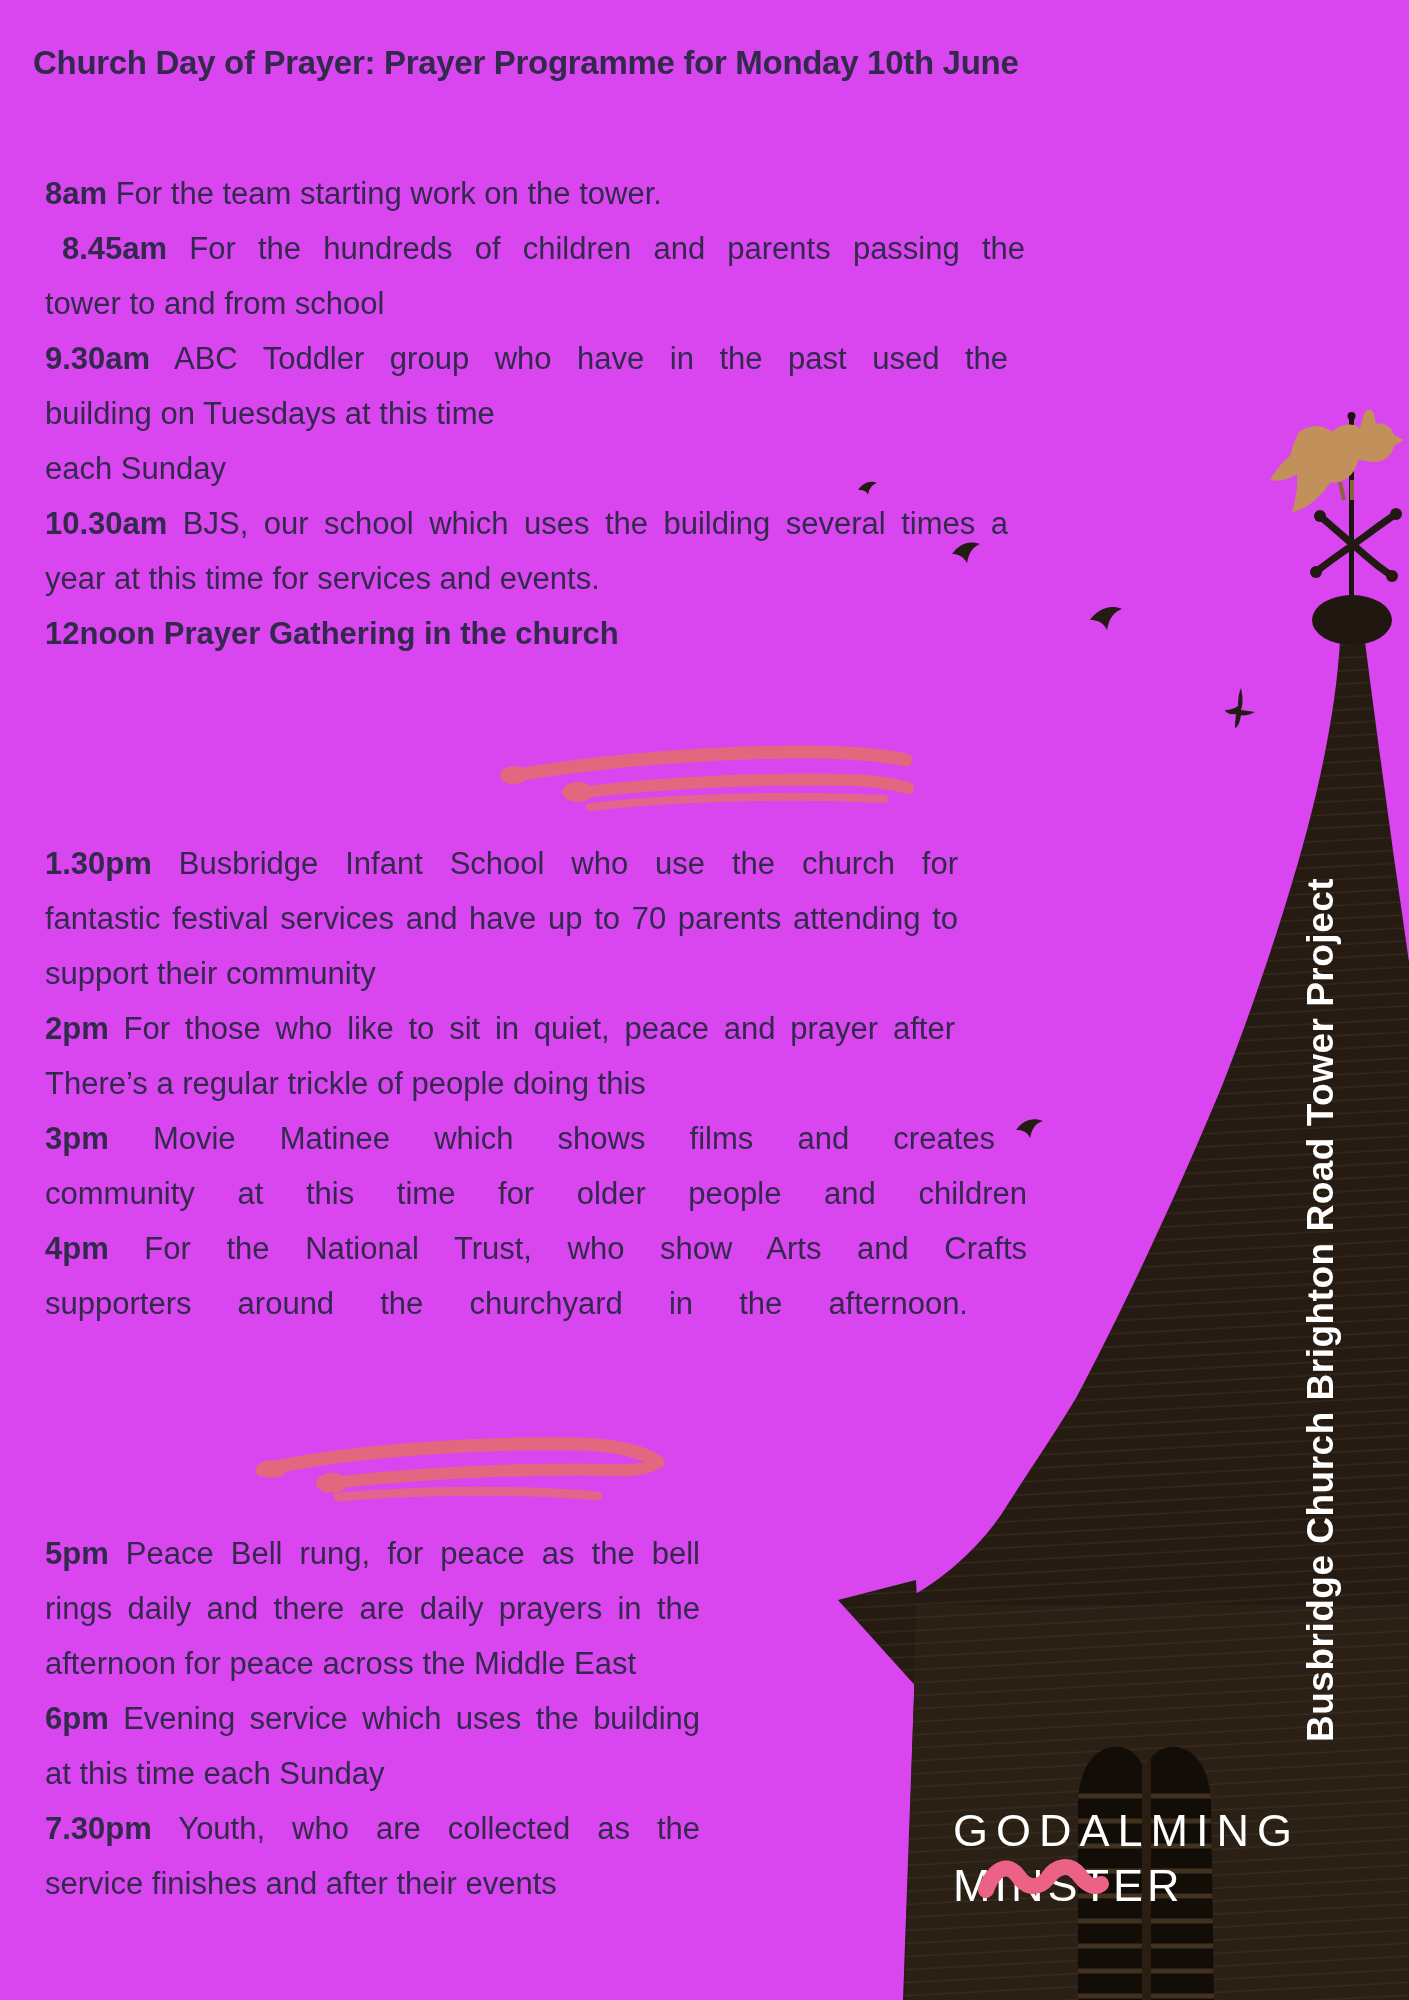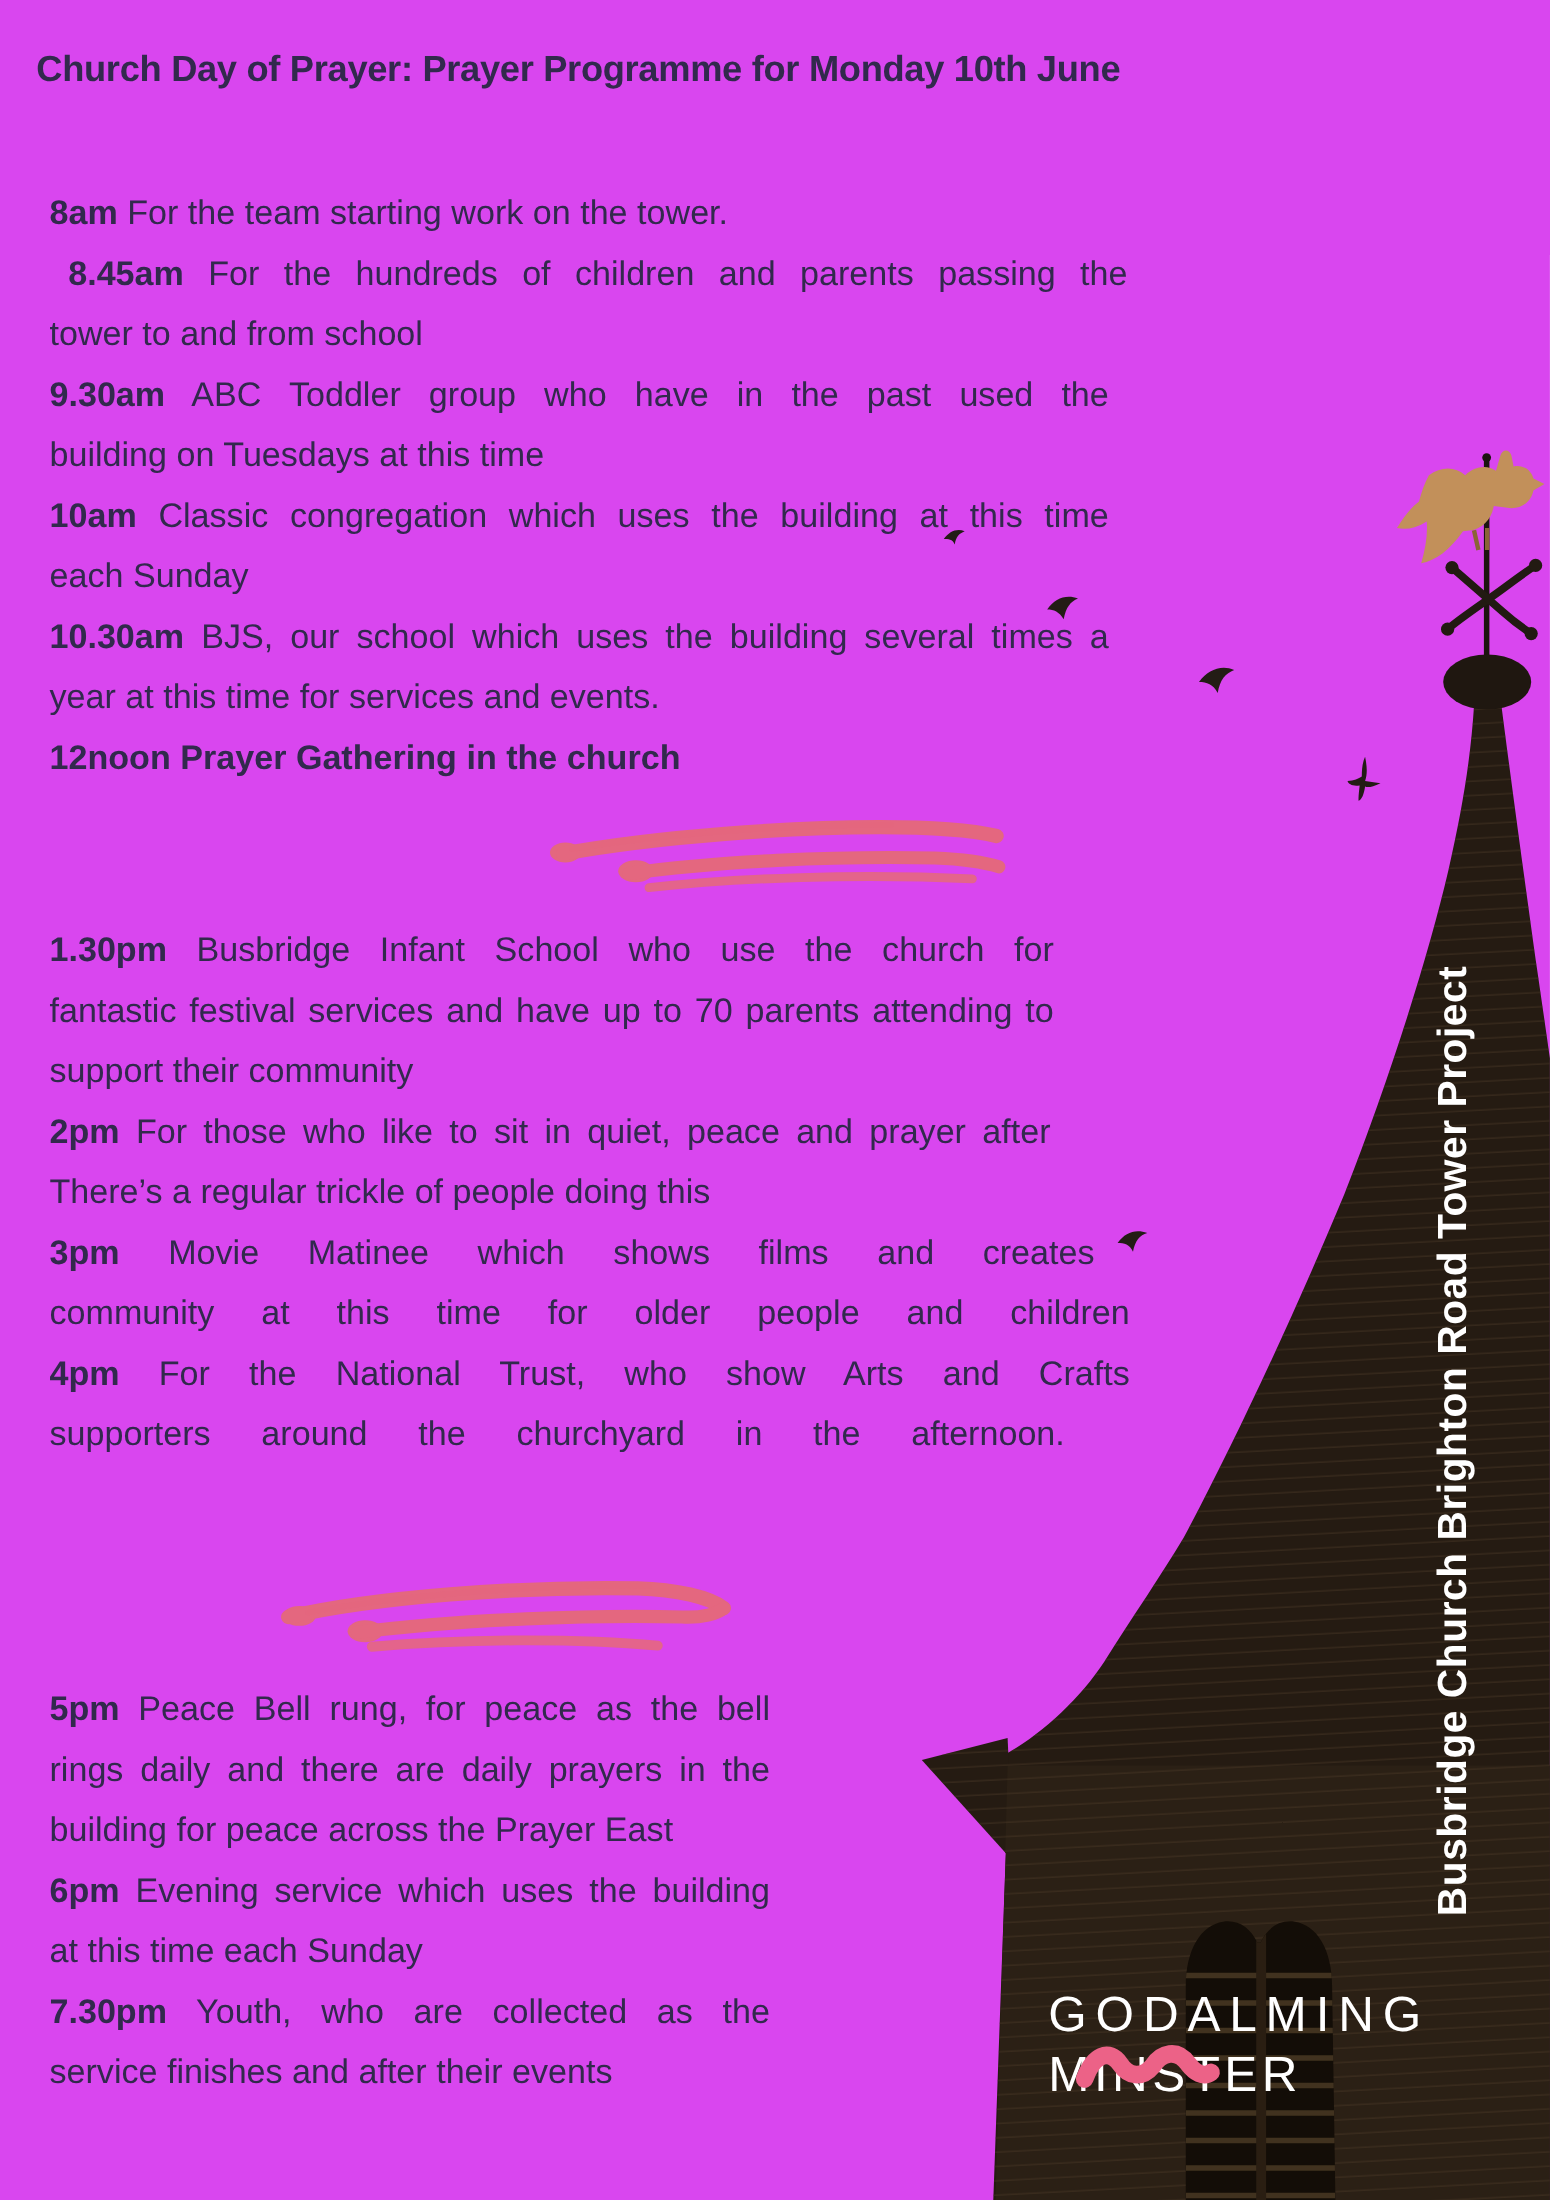--- a/index.html
+++ b/index.html
@@ -31,41 +31,40 @@
 <div class="page">
 
   <h1 class="title">Church Day of Prayer: Prayer Programme for Monday 10th June</h1>
 
   <section class="sched" id="sec-morning">
       <div class="line"><span class="time">8am</span> For the team starting work on the tower.</div>
       <div class="line j" style="width: 963px; margin-left: 17px;"><span class="time">8.45am</span> For the hundreds of children and parents passing the</div>
       <div class="line">tower to and from school</div>
       <div class="line j" style="width: 963px;"><span class="time">9.30am</span> ABC Toddler group who have in the past used the</div>
       <div class="line">building on Tuesdays at this time</div>
-      <div class="line j" style="width: 963px;"><span class="time">10am</span> Classic congregation which uses the building at this time</div>
       <div class="line">each Sunday</div>
       <div class="line j" style="width: 963px;"><span class="time">10.30am</span> BJS, our school which uses the building several times a</div>
       <div class="line">year at this time for services and events.</div>
       <div class="line bold"><span class="time">12noon</span> Prayer Gathering in the church</div>
     </section>
   <section class="sched" id="sec-afternoon">
       <div class="line j" style="width: 913px;"><span class="time">1.30pm</span> Busbridge Infant School who use the church for</div>
       <div class="line j" style="width: 913px;">fantastic festival services and have up to 70 parents attending to</div>
       <div class="line">support their community</div>
       <div class="line j" style="width: 910px;"><span class="time">2pm</span> For those who like to sit in quiet, peace and prayer after</div>
       <div class="line">There’s a regular trickle of people doing this</div>
       <div class="line j" style="width: 950px;"><span class="time">3pm</span> Movie Matinee which shows films and creates</div>
       <div class="line j" style="width: 982px;">community at this time for older people and children</div>
       <div class="line j" style="width: 982px;"><span class="time">4pm</span> For the National Trust, who show Arts and Crafts</div>
       <div class="line j" style="width: 923px;">supporters around the churchyard in the afternoon.</div>
     </section>
   <section class="sched" id="sec-evening">
       <div class="line j" style="width: 655px;"><span class="time">5pm</span> Peace Bell rung, for peace as the bell</div>
       <div class="line j" style="width: 655px;">rings daily and there are daily prayers in the</div>
-      <div class="line">building for peace across the Prayer East</div>
+      <div class="line">afternoon for peace across the Middle East</div>
       <div class="line j" style="width: 655px;"><span class="time">6pm</span> Evening service which uses the building</div>
       <div class="line">at this time each Sunday</div>
       <div class="line j" style="width: 655px;"><span class="time">7.30pm</span> Youth, who are collected as the</div>
       <div class="line">service finishes and after their events</div>
     </section>
 
   <svg class="art" width="1409" height="2000" viewBox="0 0 1409 2000">
     <defs>
       <pattern id="shingle" width="11" height="13" patternUnits="userSpaceOnUse" patternTransform="rotate(-3)">
         <line x1="0" y1="12.3" x2="11" y2="12.3" stroke="#4a3826" stroke-width="1.4" opacity="0.45"></line>

